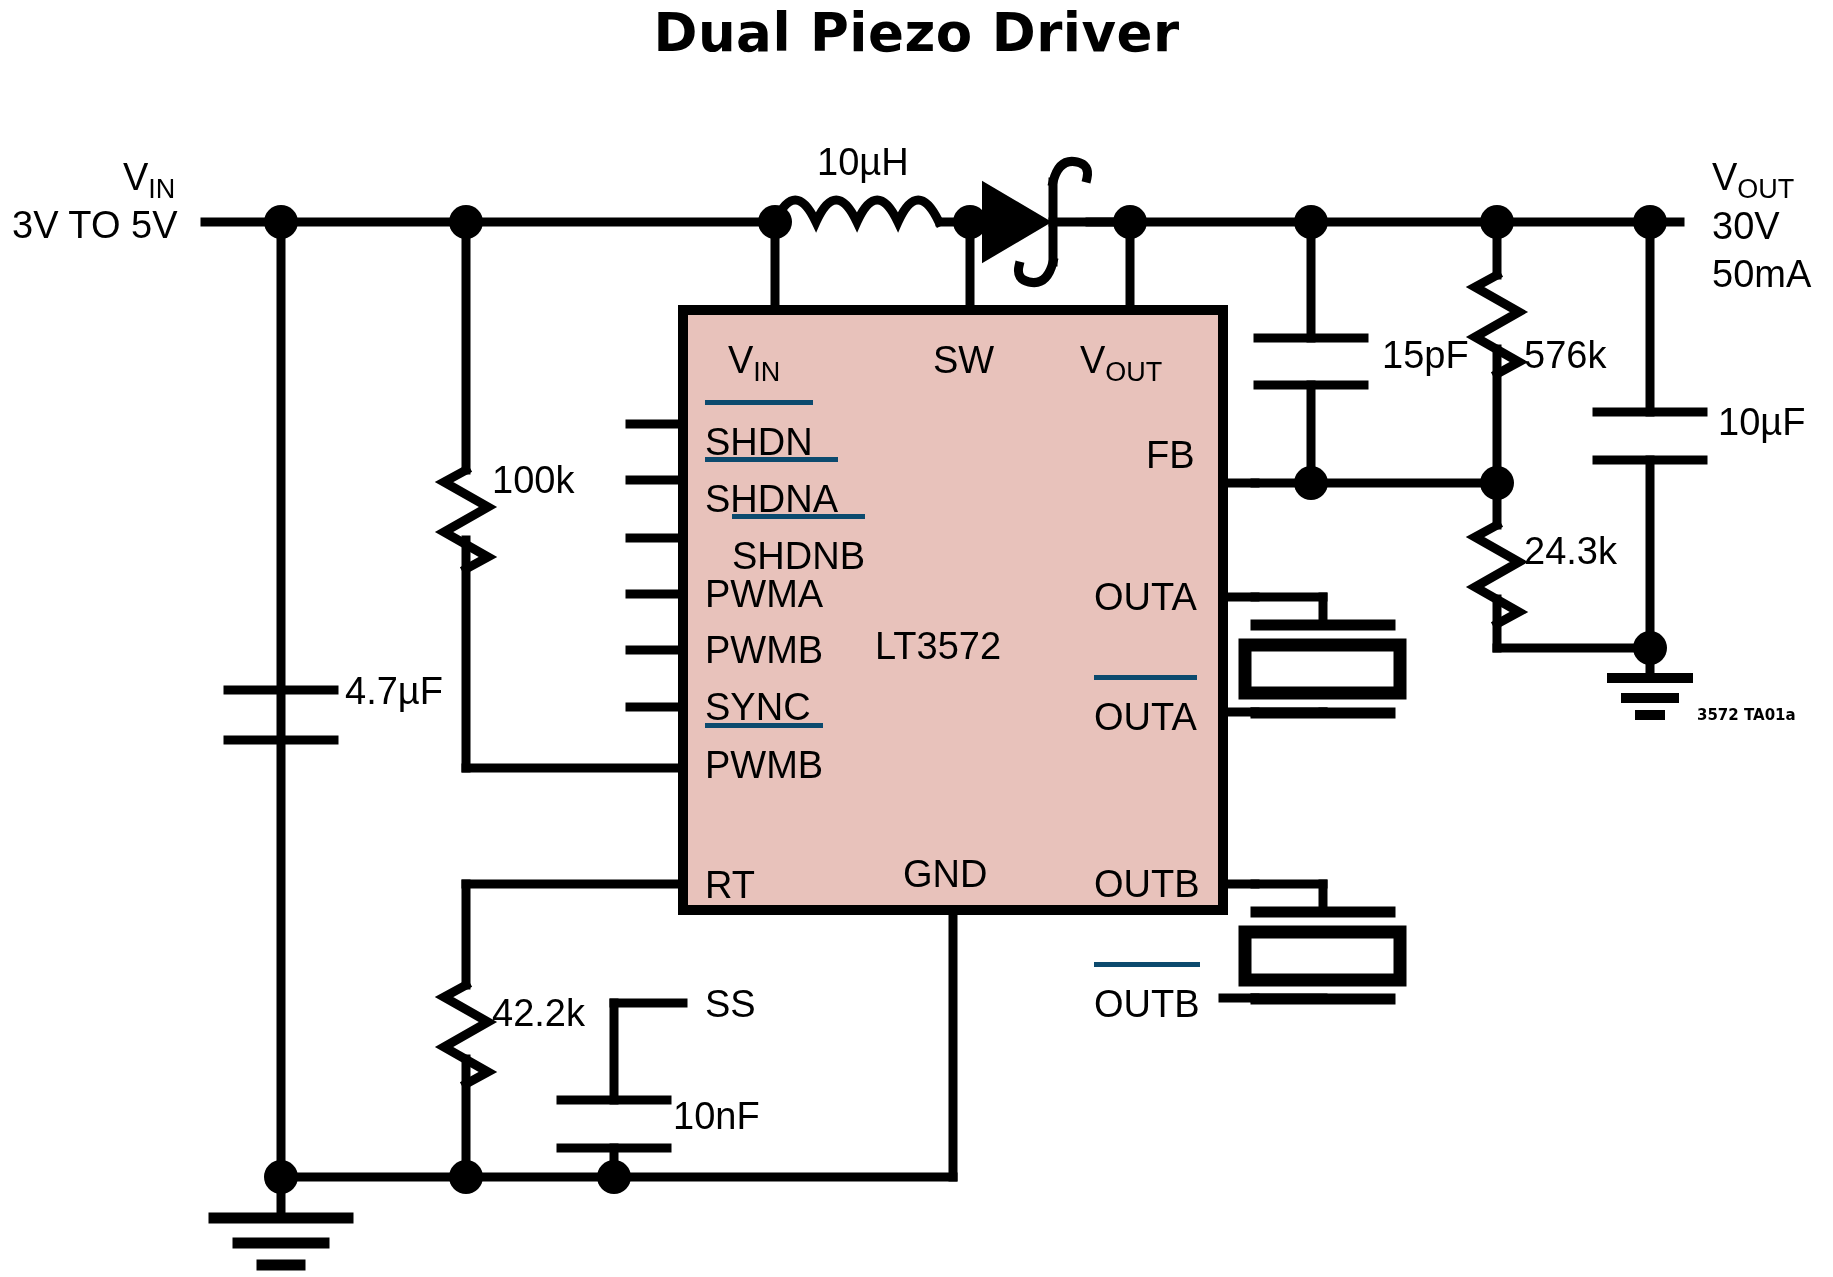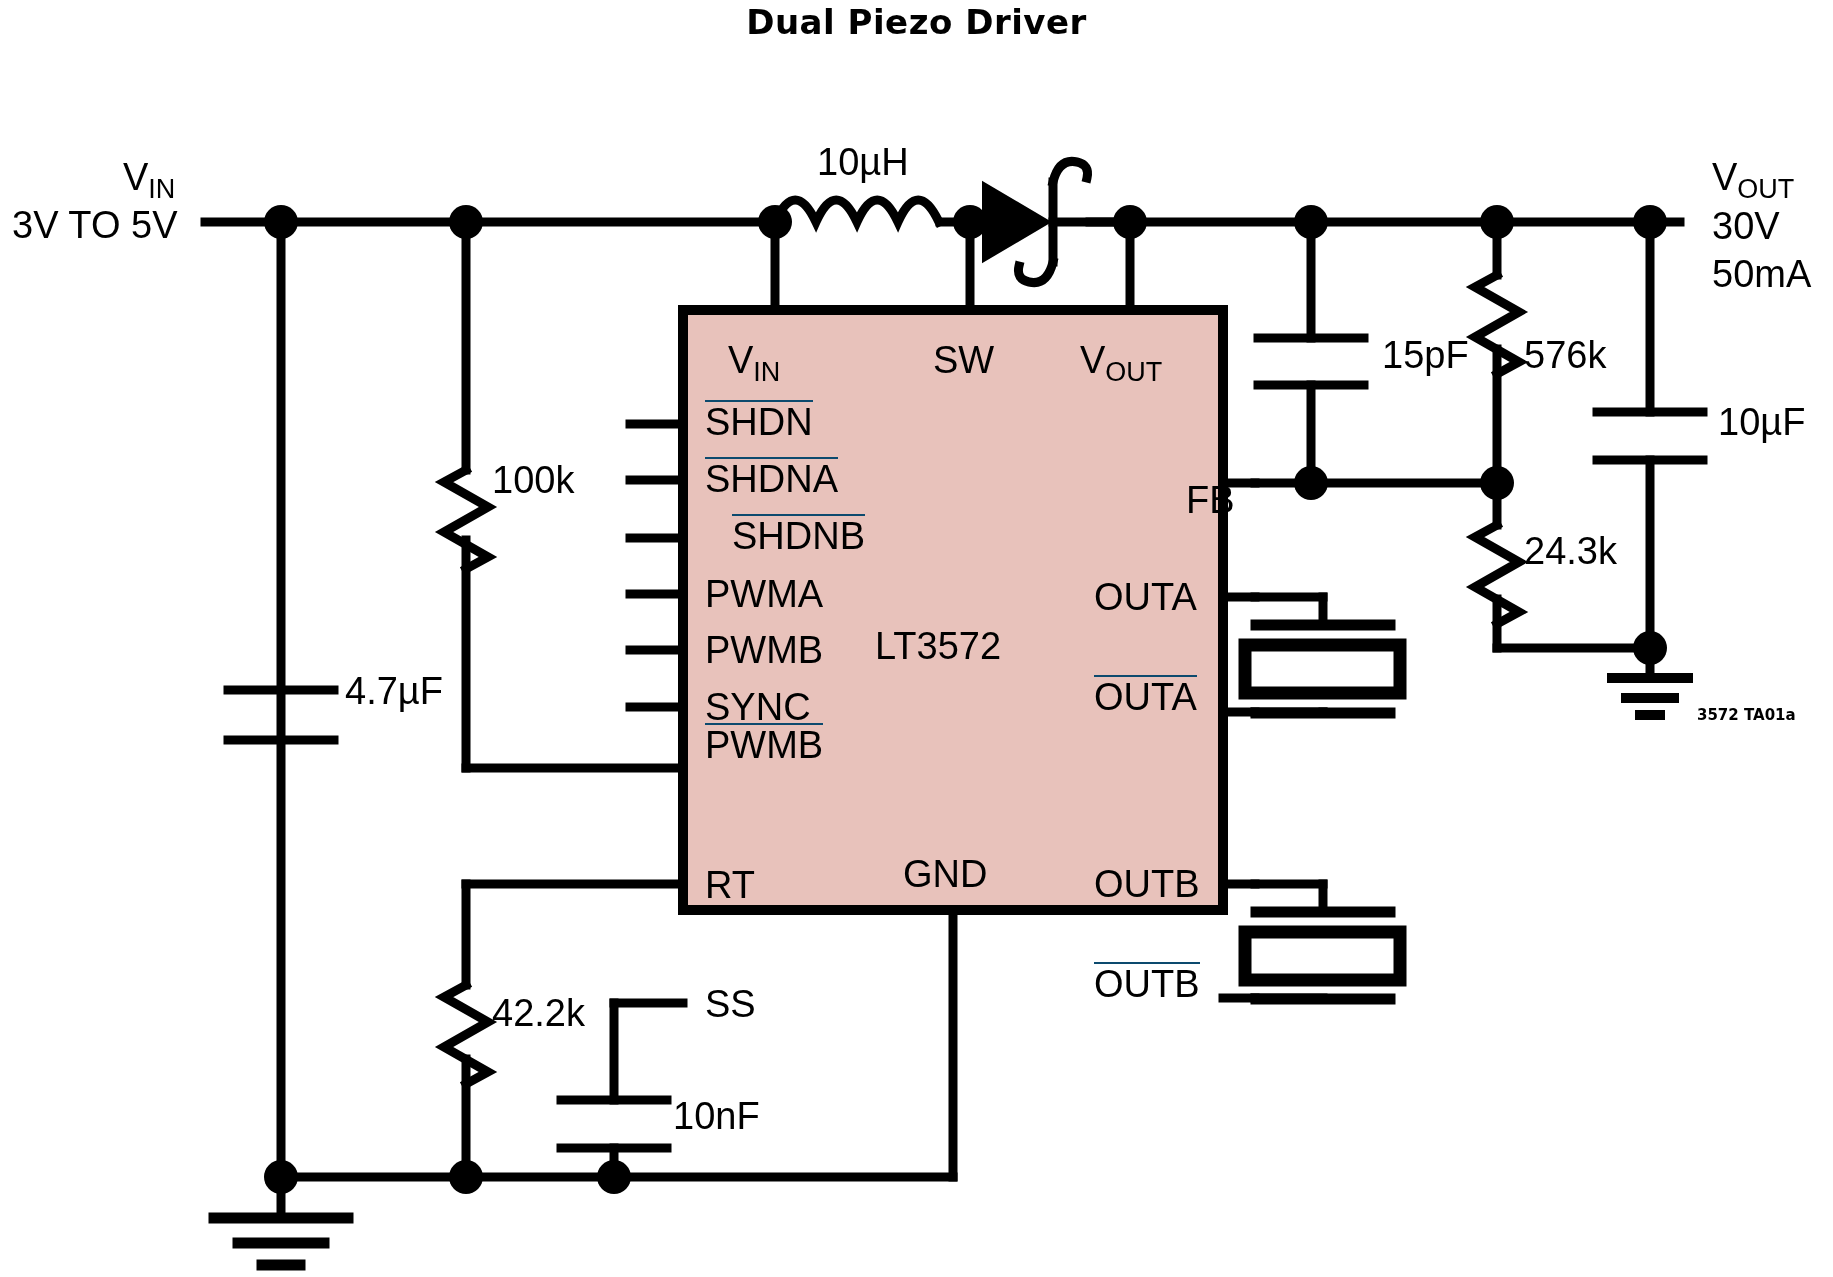--- a/index.html
+++ b/index.html
@@ -18,21 +18,21 @@
     overflow: hidden;
   }
   #schematic-title {
     position: absolute;
     left: 0;
     top: 2px;
     width: 1833px;
     text-align: center;
     font-family: "DejaVu Sans", sans-serif;
     font-weight: bold;
-    font-size: 34px;
+    font-size: 53px;
     letter-spacing: 0.5px;
     color: #000;
   }
   svg#sch {
     position: absolute;
     left: 0;
     top: 0;
   }
   .lbl {
     position: absolute;
@@ -52,22 +52,22 @@
   }
   .pin {
     position: absolute;
     font-family: "Liberation Sans", sans-serif;
     font-size: 38px;
     color: #000;
     white-space: nowrap;
     line-height: 1.0;
   }
   .ovl {
-    border-top: 2px solid #0c4a6e;
-    padding-top: 1px;
+    border-top: 5px solid #0c4a6e;
+    padding-top: 18px;
     display: inline-block;
   }
   .sb { font-size: 27px; }
 </style>
 </head>
 <body>
 
 <div id="root">
 
   <div id="schematic-title">Dual Piezo Driver</div>
@@ -221,21 +221,21 @@
   <div class="pin" style="left:705px; top:575px;">PWMA</div>
   <div class="pin" style="left:705px; top:631px;">PWMB</div>
   <div class="pin" style="left:705px; top:688px;">SYNC</div>
   <div class="pin" style="left:705px; top:723px;"><span class="ovl">PWMB</span></div>
   <div class="pin" style="left:705px; top:866px;">RT</div>
   <div class="pin" style="left:705px; top:985px;">SS</div>
 
   <div class="pin" style="left:933px; top:341px;">SW</div>
 
   <div class="pin" style="left:1080px; top:341px;"><span>V</span><span class="sb" style="position:relative; top:8px;">OUT</span></div>
-  <div class="pin" style="left:1146px; top:481px;margin-left:40px;">FB</div>
+  <div class="pin" style="left:1146px; top:436px;">FB</div>
   <div class="pin" style="left:1094px; top:578px;">OUTA</div>
   <div class="pin" style="left:1094px; top:675px;"><span class="ovl">OUTA</span></div>
   <div class="pin" style="left:1094px; top:865px;">OUTB</div>
   <div class="pin" style="left:1094px; top:962px;"><span class="ovl">OUTB</span></div>
 
   <div class="pin" style="left:903px; top:855px;">GND</div>
 
   <div class="tiny" style="left:1697px; top:706px;">3572 TA01a</div>
 
 </div>

